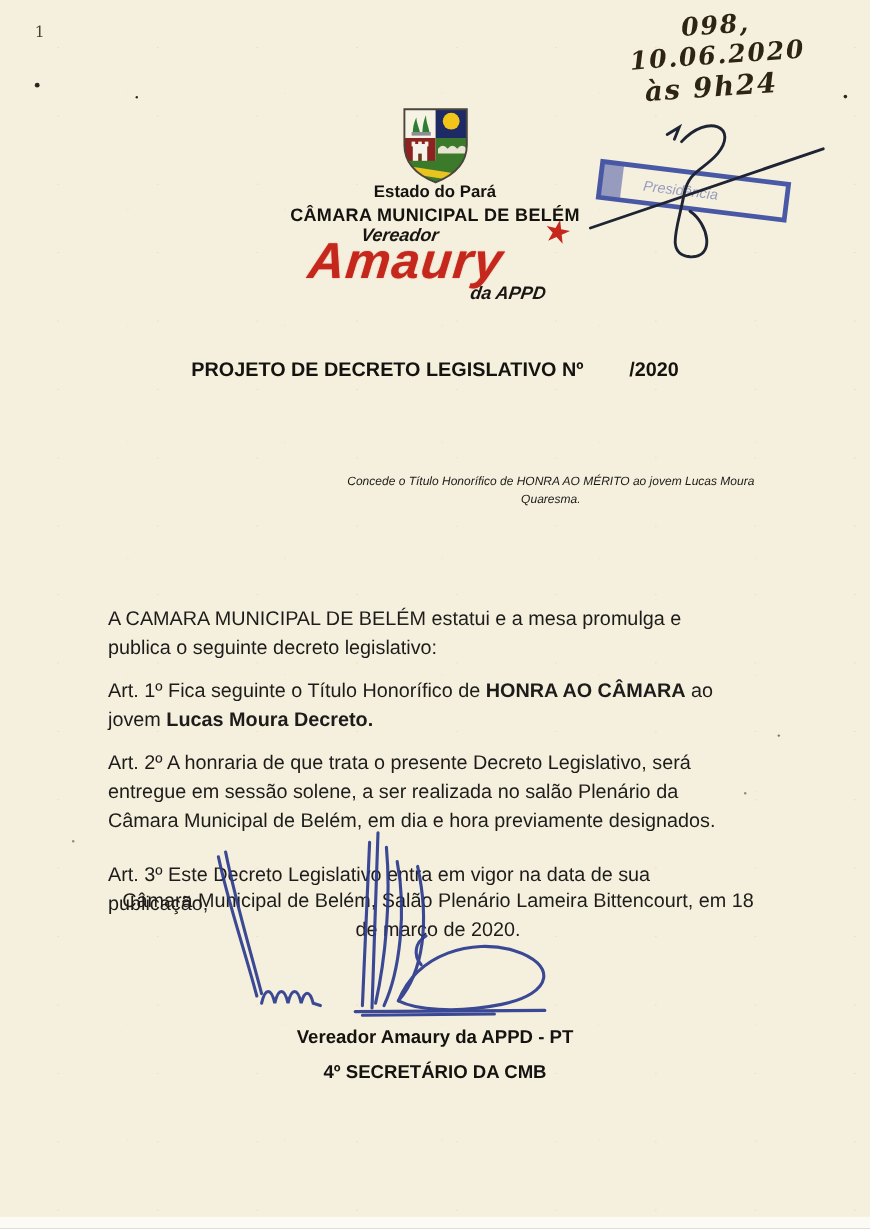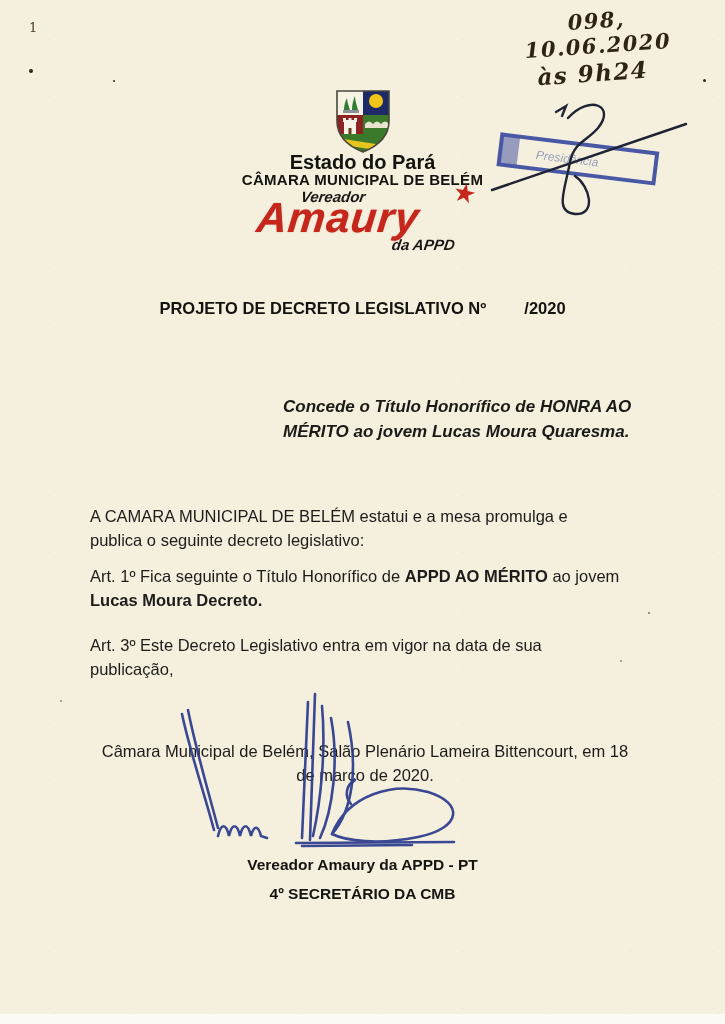--- a/index.html
+++ b/index.html
@@ -24,21 +24,21 @@
     transform:rotate(-4deg);
     font-family:"DejaVu Serif",serif;font-style:italic;font-weight:bold;
     color:#2e2414;letter-spacing:1.5px;
   }
   .hand-note .l1{font-size:21px;}
   .hand-note .l2{font-size:23px;margin-top:1px;margin-right:14px;}
 
   .crest{position:absolute;left:50%;top:88px;transform:translateX(-50%);}
 
   .hdr-state{position:absolute;left:0;top:151px;width:100%;text-align:center;
-    font-size:20px;font-weight:bold;color:#14130f;}
+    font-size:14px;font-weight:bold;color:#14130f;}
   .hdr-org{position:absolute;left:0;top:171px;width:100%;text-align:center;
     font-size:15px;font-weight:bold;letter-spacing:.3px;color:#14130f;}
 
   .logo{position:absolute;left:50%;top:188px;transform:translateX(-50%);width:212px;height:64px;}
   .logo .pre{position:absolute;left:44px;top:0;font-size:15px;font-weight:bold;
     font-style:italic;transform:skewX(-8deg);color:#1a1613;}
   .logo .name{position:absolute;left:0;top:6px;font-size:42px;font-weight:bold;font-style:italic;
     letter-spacing:1px;transform:skewX(-6deg);color:#c5271c;
     text-shadow:0 0 1px rgba(197,39,28,.6);}
   .logo .star{position:absolute;right:-8px;top:-10px;font-size:26px;color:#c5271c;
@@ -46,22 +46,22 @@
   .logo .post{position:absolute;right:14px;top:48px;font-size:15px;font-weight:bold;
     font-style:italic;transform:skewX(-8deg);color:#1a1613;}
 
   .stamp-svg{position:absolute;left:478px;top:98px;}
   .sig-svg{position:absolute;left:162px;top:688px;z-index:5;}
 
   .doc-title{position:absolute;left:0;top:299px;width:100%;text-align:center;
     font-size:16.5px;font-weight:bold;color:#14130f;}
   .doc-title .gap{display:inline-block;width:38px;}
 
-  .citation{position:absolute;left:283px;top:395px;width:352px;
-    font-size:17px;font-weight:bold;font-style:italic;line-height:1.45;color:#1b1a17;}
+  .citation{position:absolute;left:283px;top:395px;width:352px;text-align:center;
+    font-size:10px;font-weight:normal;font-style:italic;line-height:1.45;color:#1b1a17;}
 
   .body-text{position:absolute;left:90px;top:505px;width:546px;font-size:16.5px;line-height:1.43;}
   .body-text p{margin:0 12px 13px 0;}
   .body-text .b{font-weight:bold;}
   .body-text p.art3{margin-top:22px;}
 
   .closing{position:absolute;left:95px;top:740px;width:540px;text-align:center;
     font-size:16.5px;line-height:1.43;z-index:1;}
 
   .footer1{position:absolute;left:0;top:856px;width:100%;text-align:center;
@@ -138,21 +138,22 @@
   </svg>
 
   <div class="doc-title">
     <span>PROJETO DE DECRETO LEGISLATIVO Nº</span><span class="gap"></span><span>/2020</span>
   </div>
 
   <div class="citation">Concede o Título Honorífico de HONRA AO MÉRITO ao jovem Lucas Moura Quaresma.</div>
 
   <div class="body-text">
     <p>A CAMARA MUNICIPAL DE BELÉM estatui e a mesa promulga e publica o seguinte decreto legislativo:</p>
-    <p><span>Art. 1º Fica seguinte o Título Honorífico de </span><span class="b">APPD AO MÉRITO</span><span> ao jovem </span><span class="b">Lucas Moura Decreto.</span></p>
+    <p><span>Art. 1º Fica seguinte o Título Honorífico de </span><span class="b">HONRA AO CÂMARA</span><span> ao jovem </span><span class="b">Lucas Moura Decreto.</span></p>
+    <p>Art. 2º A honraria de que trata o presente Decreto Legislativo, será entregue em sessão solene, a ser realizada no salão Plenário da Câmara Municipal de Belém, em dia e hora previamente designados.</p>
     <p class="art3">Art. 3º Este Decreto Legislativo entra em vigor na data de sua publicação,</p>
   </div>
 
   <div class="closing">Câmara Municipal de Belém, Salão Plenário Lameira Bittencourt, em 18 de março de 2020.</div>
 
   <svg class="sig-svg" width="315" height="165" viewBox="0 0 315 165">
     <g fill="none" stroke="#2b3a8e" stroke-width="2.6" stroke-linecap="round" opacity="0.92">
       <path d="M20,26 C28,64 42,104 52,142"></path>
       <path d="M26,22 C34,62 46,102 56,140"></path>
       <path d="M56,148 c3,-13 8,-13 11,0 c3,-13 8,-13 11,0 c3,-13 8,-13 11,0 c3,-11 7,-11 10,0 l6,2"></path>

